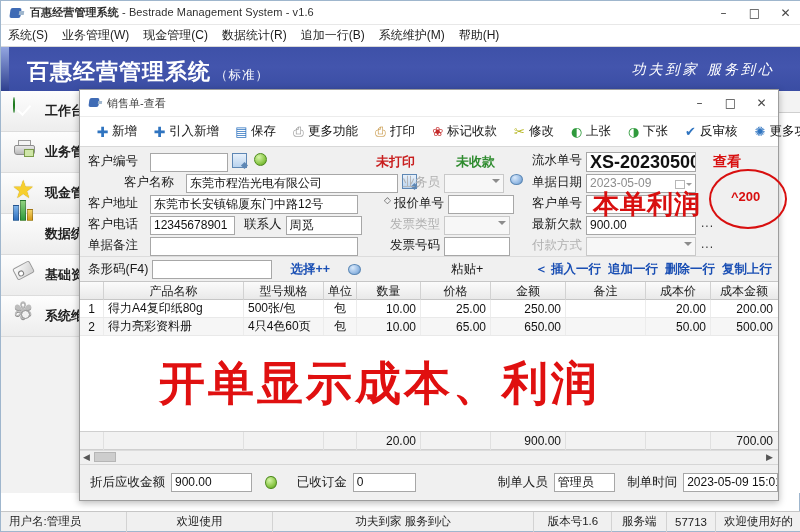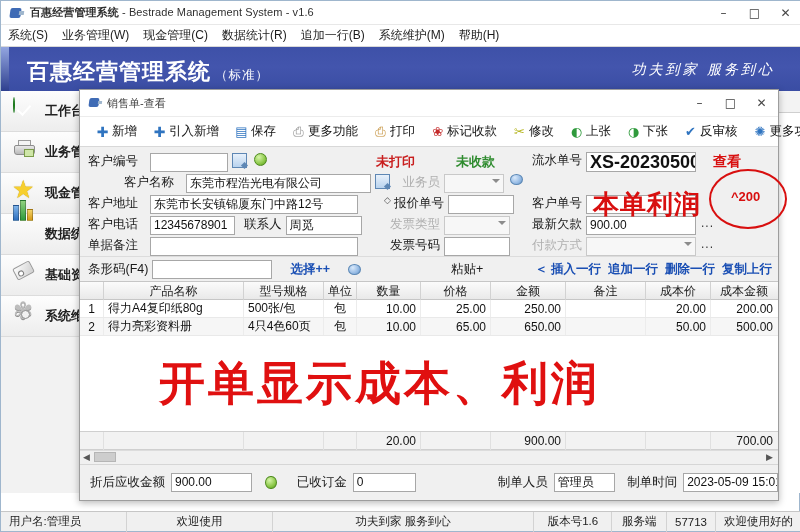--- a/index.html
+++ b/index.html
@@ -474,21 +474,21 @@
 
       <div class="fld" style="left:8px; top:6px;">
         <span class="flabel" style="width:62px;">客户编号</span>
         <span class="finput" style="width:78px;"></span>
         <span class="btn-find"></span>
         <span class="dot-green"></span>
       </div>
 
       <div class="fld" style="left:0; top:27px;margin-left:44px;">
         <span class="flabel" style="width:62px;">客户名称</span>
-        <span class="finput" style="width:185px;">东莞市程浩光电有限公司</span>
+        <span class="finput" style="width:212px;">东莞市程浩光电有限公司</span>
         <span class="btn-find"></span>
       </div>
 
       <div class="fld" style="left:8px; top:48px;">
         <span class="flabel" style="width:62px;">客户地址</span>
         <span class="finput" style="width:208px;">东莞市长安镇锦厦东门中路12号</span>
       </div>
 
       <div class="fld" style="left:8px; top:69px;">
         <span class="flabel" style="width:62px;">客户电话</span>
@@ -533,20 +533,27 @@
       </div>
       <div class="fld" style="left:376px; top:6px;">
         <span class="stat-green">未收款</span>
       </div>
 
       <div class="fld" style="left:450px; top:5px;">
         <span class="flabel" style="width:52px; text-align:right;">流水单号</span>
         <span class="finput bold" style="width:110px; margin-left:4px; height:20px; line-height:18px;">XS-202305001</span>
       </div>
 
+      <div class="fld" style="left:450px; top:27px;">
+        <span class="flabel" style="width:52px; text-align:right;">单据日期</span>
+        <span class="finput gray-txt" style="width:110px; margin-left:4px; position:relative;">2023-05-09<i class="date-btn">
+              <i class="date-sq"></i>
+              <i class="date-ar"></i>
+            </i></span>
+      </div>
 
       <div class="fld" style="left:450px; top:48px;">
         <span class="flabel" style="width:52px; text-align:right;">客户单号</span>
         <span class="finput" style="width:110px; margin-left:4px;"></span>
       </div>
 
       <div class="fld" style="left:450px; top:69px;">
         <span class="flabel" style="width:52px; text-align:right;">最新欠款</span>
         <span class="finput" style="width:110px; margin-left:4px;">900.00</span>
         <span class="dots-btn">...</span>

